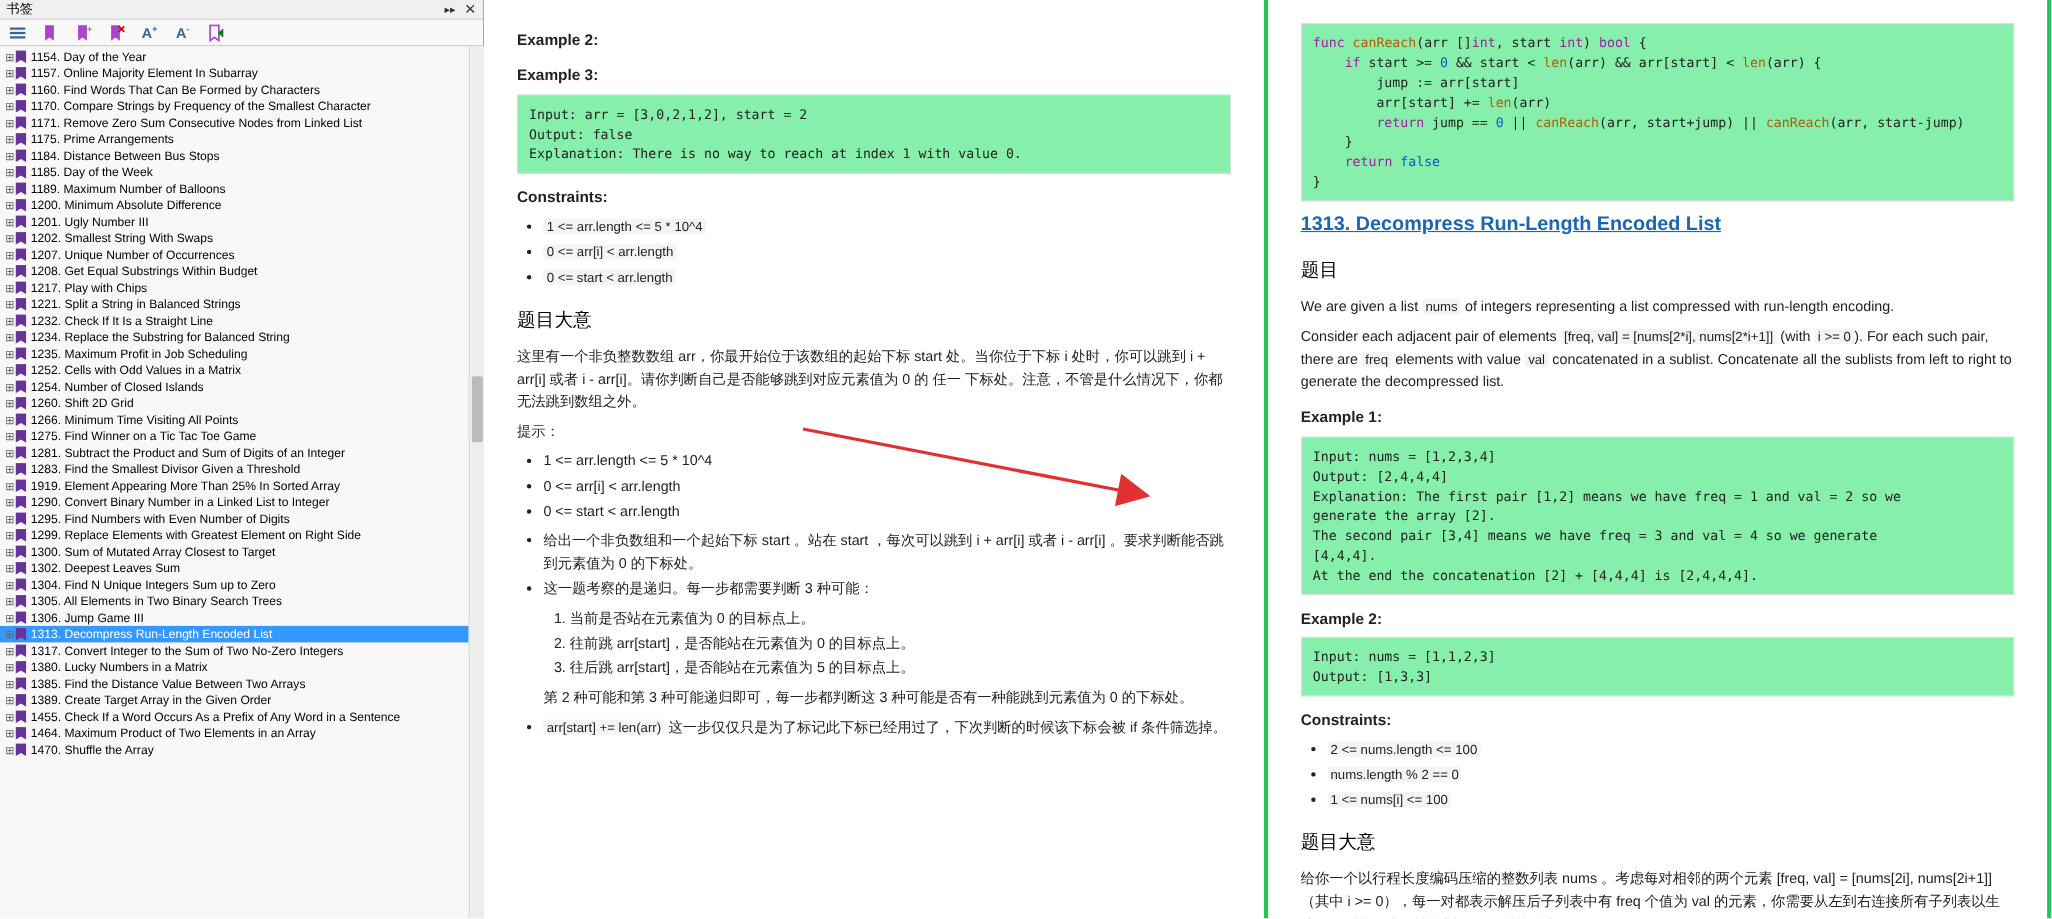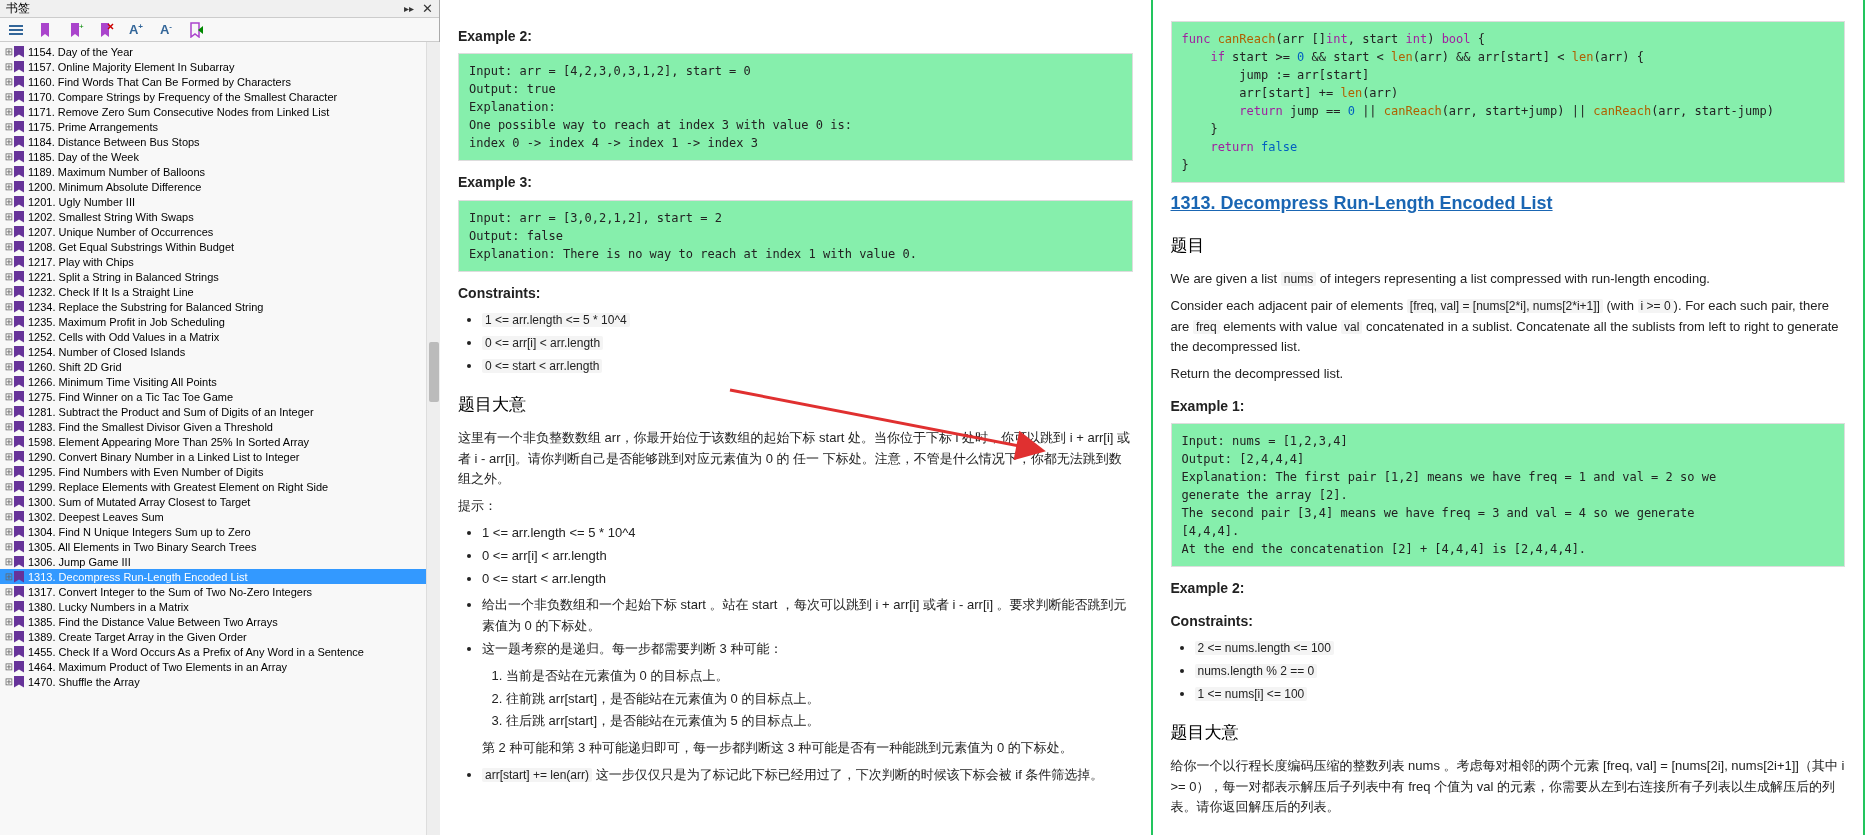--- a/index.html
+++ b/index.html
@@ -14,21 +14,21 @@
 .bookmark-list{flex:1;overflow-y:auto;padding:2px 0;}
 .bookmark-item{display:flex;align-items:center;padding:0 4px;height:15px;cursor:pointer;white-space:nowrap;}
 .bookmark-item.selected{background:#3399ff;color:#fff;}
 .bookmark-item .exp{width:10px;text-align:center;color:#666;font-size:10px;margin-right:0px;}
 .bookmark-item .bm-icon{width:10px;height:12px;background:#663399;margin-right:4px;clip-path:polygon(0 0,100% 0,100% 100%,50% 75%,0 100%);}
 .bookmark-item .bm-text{font-size:11px;color:#000;}
 .bookmark-item.selected .bm-text{color:#fff;}
 .scrollbar-track{position:absolute;left:426px;top:42px;width:14px;height:793px;background:#eee;border-left:1px solid #ddd;}
 .scrollbar-thumb{position:absolute;width:10px;left:2px;height:60px;top:300px;background:#bbb;border-radius:2px;}
 .content{flex:1;display:flex;height:100%;}
-.page{flex:1;padding:15px 18px;overflow:hidden;border-right:2px solid #22c55e;font-size:13px;line-height:1.6;color:#222;background:#fff;}
+.page{flex:1;padding:15px 30px;overflow:hidden;border-right:4px solid #22c55e;font-size:13px;line-height:1.6;color:#222;background:#fff;}
 .page h3{font-size:14px;font-weight:bold;margin:10px 0 6px;}
 .page .sec-title{font-size:17px;font-weight:normal;margin:14px 0 10px;color:#000;}
 .page p{margin:6px 0;font-size:13px;}
 .code-block{background:#86efac;border:1px solid #ddd;padding:8px 10px;font-family:Consolas,monospace;font-size:12px;white-space:pre;line-height:1.5;margin:6px 0;overflow:hidden;}
 .page ul,.page ol{margin:6px 0 6px 24px;}
 .page li{margin:2px 0;font-size:13px;}
 code{font-family:Liberation Sans, sans-serif;background:#f4f4f4;padding:0 3px;border-radius:2px;font-size:12px;}
 .link-title{color:#1a66b3;font-size:18px;font-weight:bold;text-decoration:underline;margin:6px 0 14px;display:block;}
 .go-code .kw{color:#a020a0;}
 .go-code .fn{color:#b06000;}
@@ -211,21 +211,21 @@
         <span class="bm-text">1281. Subtract the Product and Sum of Digits of an Integer</span>
       </div>
       <div class="bookmark-item">
         <span class="exp">⊞</span>
         <span class="bm-icon"></span>
         <span class="bm-text">1283. Find the Smallest Divisor Given a Threshold</span>
       </div>
       <div class="bookmark-item">
         <span class="exp">⊞</span>
         <span class="bm-icon"></span>
-        <span class="bm-text">1598. Element Appearing More Than 25% In Sorted Array</span>
+        <span class="bm-text">1919. Element Appearing More Than 25% In Sorted Array</span>
       </div>
       <div class="bookmark-item">
         <span class="exp">⊞</span>
         <span class="bm-icon"></span>
         <span class="bm-text">1290. Convert Binary Number in a Linked List to Integer</span>
       </div>
       <div class="bookmark-item">
         <span class="exp">⊞</span>
         <span class="bm-icon"></span>
         <span class="bm-text">1295. Find Numbers with Even Number of Digits</span>
@@ -303,25 +303,20 @@
     </div>
 </div>
 
 <div class="scrollbar-track">
   <div class="scrollbar-thumb"></div>
 </div>
 
 <div class="content">
   <div class="page">
     <h3>Example 2:</h3>
-    <div class="code-block">Input: arr = [4,2,3,0,3,1,2], start = 0
-Output: true
-Explanation:
-One possible way to reach at index 3 with value 0 is:
-index 0 -&gt; index 4 -&gt; index 1 -&gt; index 3</div>
     <h3>Example 3:</h3>
     <div class="code-block">Input: arr = [3,0,2,1,2], start = 2
 Output: false
 Explanation: There is no way to reach at index 1 with value 0.</div>
     <h3>Constraints:</h3>
     <ul>
       <li><code>1 &lt;= arr.length &lt;= 5 * 10^4</code></li>
       <li><code>0 &lt;= arr[i] &lt; arr.length</code></li>
       <li><code>0 &lt;= start &lt; arr.length</code></li>
     </ul>
@@ -354,30 +349,31 @@
         jump := arr[start]
         arr[start] += <span class="fn">len</span>(arr)
         <span class="kw">return</span> jump == <span class="num">0</span> || <span class="fn">canReach</span>(arr, start+jump) || <span class="fn">canReach</span>(arr, start-jump)
     }
     <span class="kw">return</span> <span class="num">false</span>
 }</div>
     <a class="link-title">1313. Decompress Run-Length Encoded List</a>
     <div class="sec-title">题目</div>
     <p><span>We are given a list </span><code>nums</code><span> of integers representing a list compressed with run-length encoding.</span></p>
     <p><span>Consider each adjacent pair of elements </span><code>[freq, val] = [nums[2*i], nums[2*i+1]]</code><span> (with </span><code>i &gt;= 0</code><span>). For each such pair, there are </span><code>freq</code><span> elements with value </span><code>val</code><span> concatenated in a sublist. Concatenate all the sublists from left to right to generate the decompressed list.</span></p>
-    <p>Return the decompressed list.</p>
     <h3>Example 1:</h3>
     <div class="code-block">Input: nums = [1,2,3,4]
 Output: [2,4,4,4]
 Explanation: The first pair [1,2] means we have freq = 1 and val = 2 so we
 generate the array [2].
 The second pair [3,4] means we have freq = 3 and val = 4 so we generate
 [4,4,4].
 At the end the concatenation [2] + [4,4,4] is [2,4,4,4].</div>
     <h3>Example 2:</h3>
+    <div class="code-block">Input: nums = [1,1,2,3]
+Output: [1,3,3]</div>
     <h3>Constraints:</h3>
     <ul>
       <li><code>2 &lt;= nums.length &lt;= 100</code></li>
       <li><code>nums.length % 2 == 0</code></li>
       <li><code>1 &lt;= nums[i] &lt;= 100</code></li>
     </ul>
     <div class="sec-title">题目大意</div>
     <p>给你一个以行程长度编码压缩的整数列表 nums 。考虑每对相邻的两个元素 [freq, val] = [nums[2i], nums[2i+1]]（其中 i &gt;= 0），每一对都表示解压后子列表中有 freq 个值为 val 的元素，你需要从左到右连接所有子列表以生成解压后的列表。请你返回解压后的列表。</p>
   </div>
 </div>

